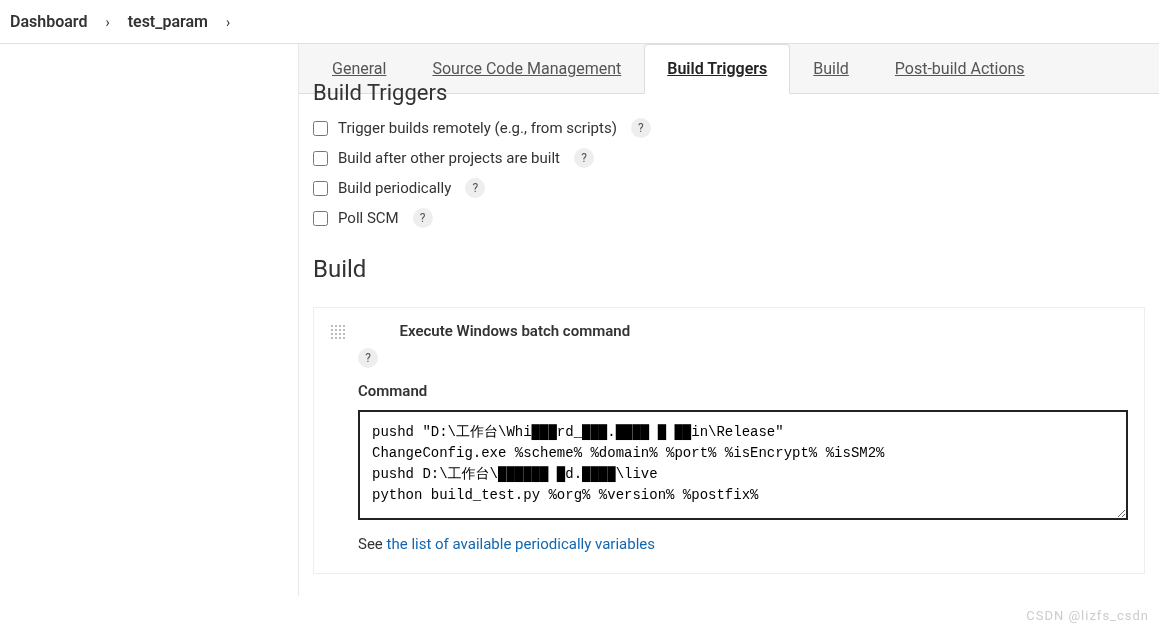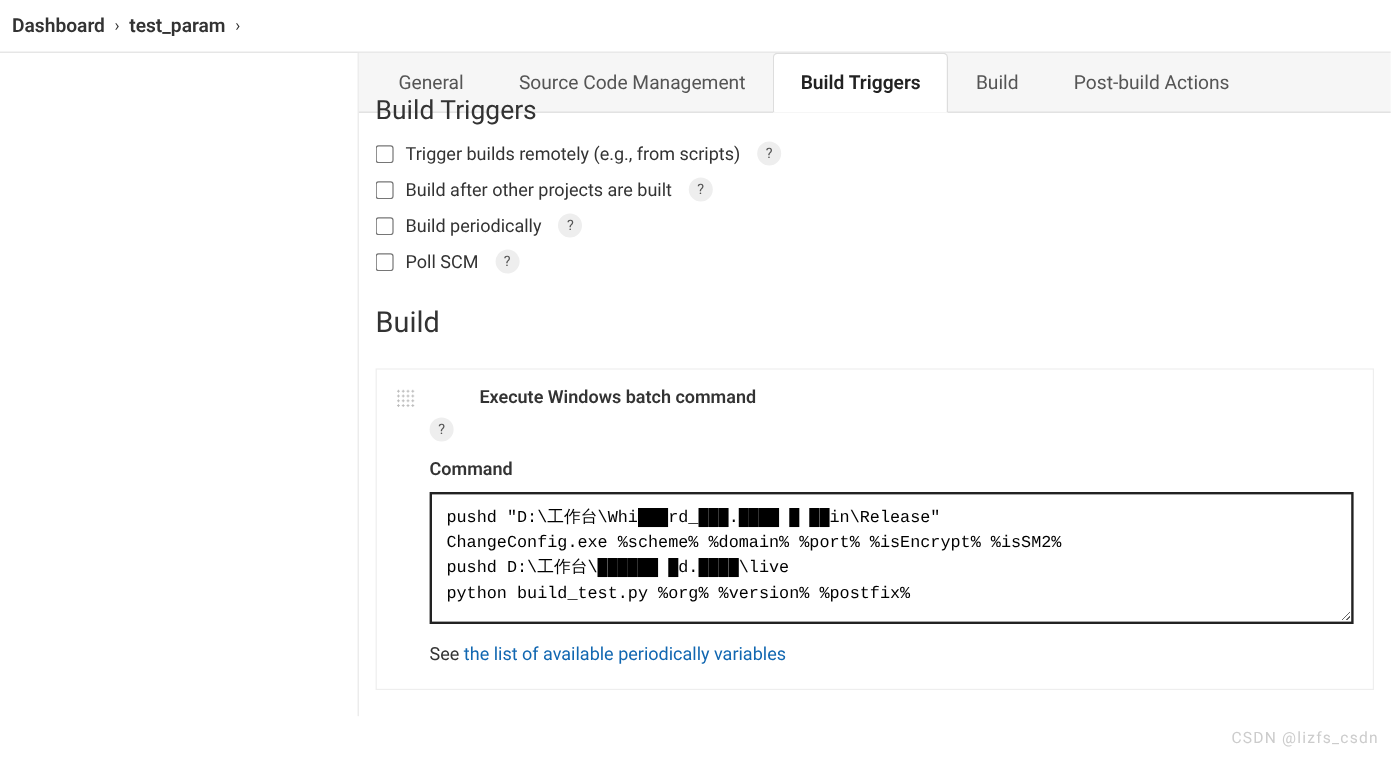--- a/index.html
+++ b/index.html
@@ -1,24 +1,24 @@
 <!DOCTYPE html>
 <html><head>
 <meta charset="utf-8">
 <style>
 * { box-sizing: border-box; margin: 0; padding: 0; }
 body { font-family: -apple-system, BlinkMacSystemFont, "Segoe UI", Roboto, sans-serif; font-size: 14px; color: #333; background: #fff; }
-.breadcrumb { padding: 12px 10px; border-bottom: 1px solid #e0e0e0; display: flex; align-items: center; gap: 8px; }
+.breadcrumb { padding: 12px 10px; border-bottom: 1px solid #e0e0e0; display: flex; align-items: center; gap: 18px; }
 .breadcrumb-item { font-weight: 600; font-size: 16px; color: #333; cursor: pointer; }
 .breadcrumb-sep { font-size: 14px; color: #333; }
 .layout { display: flex; }
 .sidebar { width: 298px; flex-shrink: 0; }
 .content { flex: 1; padding: 0; border-left: 1px solid #e8e8e8; }
 .tabs { display: flex; background: #f6f6f6; border-bottom: 1px solid #ddd; padding-left: 10px; }
-.tab { padding: 14px 22px; font-size: 16px; color: #555; cursor: pointer; border: 1px solid transparent; background: transparent; }
+.tab { padding: 14px 22px; font-size: 16px; color: #555; cursor: pointer; border: 1px solid transparent; background: transparent; text-decoration: underline; }
 .tab.active { background: #fff; border: 1px solid #ddd; border-bottom: 1px solid #fff; border-radius: 4px 4px 0 0; margin-bottom: -1px; font-weight: 600; color: #222; }
 .section { padding: 0 14px 22px 14px; }
 .section-header { font-size: 22px; font-weight: 400; color: #333; padding: 4px 0 8px 0; overflow: hidden; }
 .section-header.cut { margin-top: -18px; }
 .row { display: flex; align-items: center; gap: 10px; padding: 5px 0; }
 .cb { width: 15px; height: 15px; accent-color: #333; cursor: pointer; }
 .cb-label { font-size: 15px; color: #333; }
 .help { display: inline-flex; align-items: center; justify-content: center; width: 20px; height: 20px; border-radius: 50%; background: #eee; color: #555; font-size: 12px; cursor: pointer; margin-left: 4px; }
 .build-section h2 { font-size: 24px; font-weight: 400; padding: 22px 0 18px 0; }
 .build-step { border: 1px solid #eee; padding: 14px 16px 20px 16px; margin-top: 6px; }

